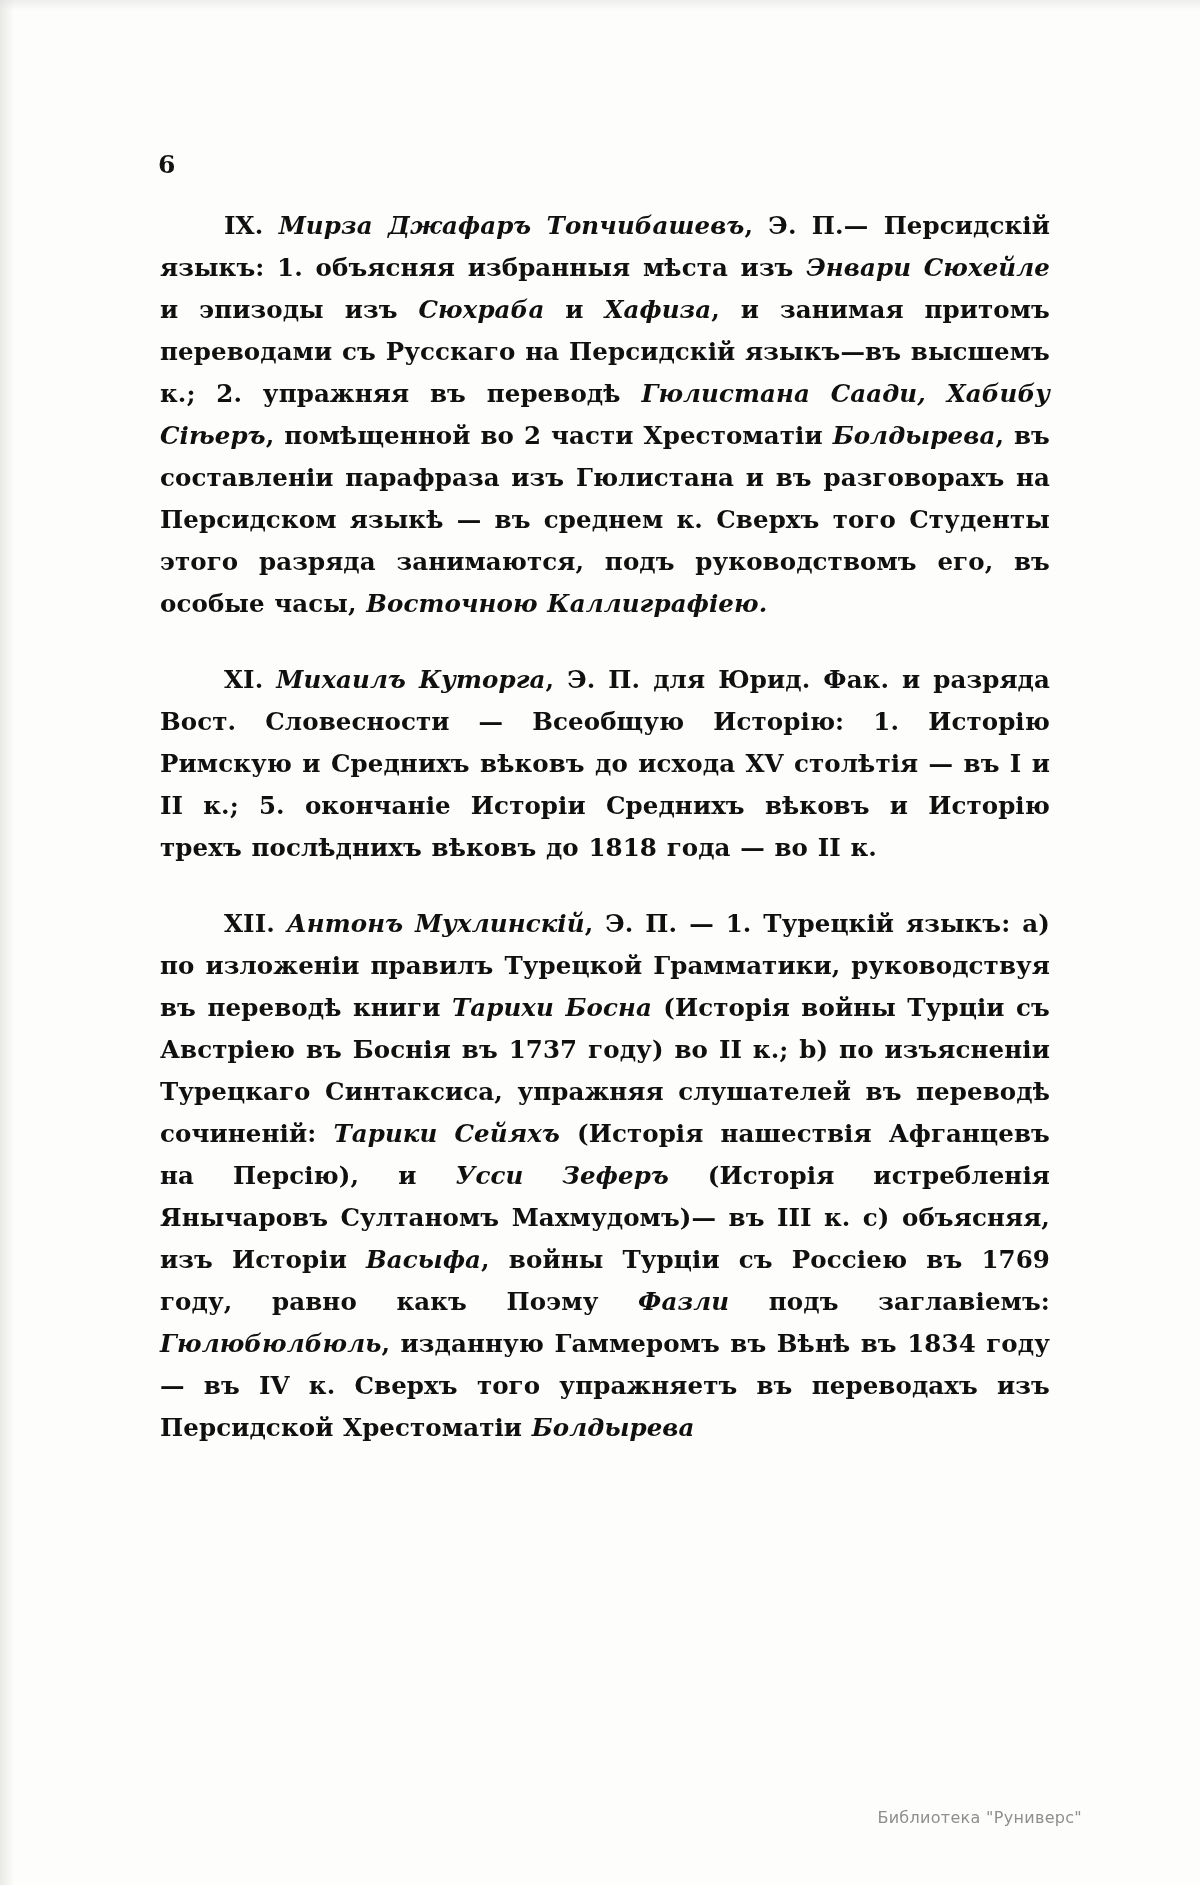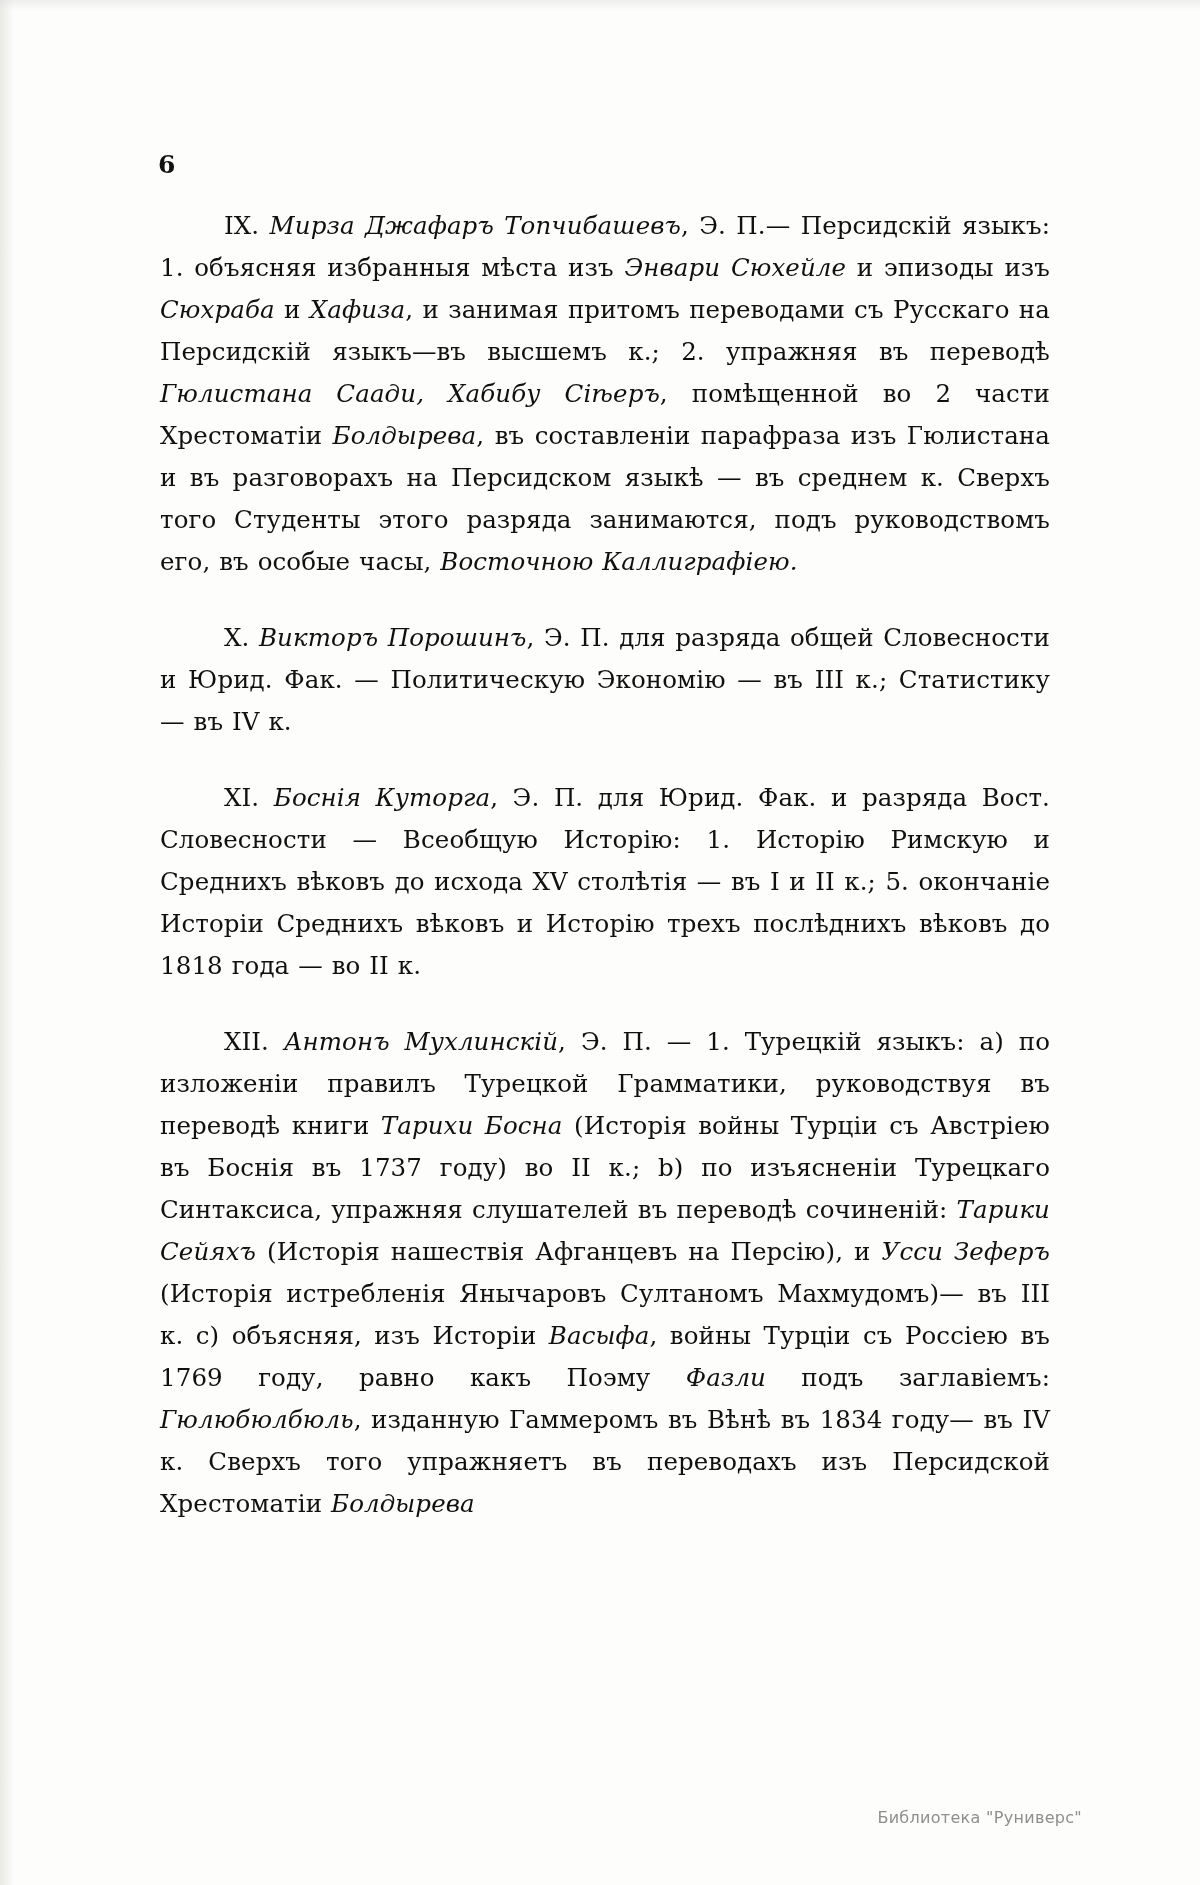--- a/index.html
+++ b/index.html
@@ -33,21 +33,21 @@
   }
   .text-column {
     position: absolute;
     left: 160px;
     top: 205px;
     width: 890px;
   }
   .para {
     margin: 0 0 34px 0;
     font-family: "DejaVu Serif", serif;
-    font-weight: normal;
+    font-weight: bold;
     font-size: 24.5px;
     line-height: 42px;
     text-align: justify;
     color: #101010;
     letter-spacing: 0.1px;
     word-spacing: 1px;
   }
   .para.indent {
     text-indent: 64px;
   }
@@ -85,20 +85,19 @@
 
 <div class="page">
 
   <div class="edge-shadow-left"></div>
   <div class="edge-shadow-top"></div>
 
   <div class="page-number">6</div>
 
   <div class="text-column">
     <p class="para indent"><span>IX. </span><span class="it">Мирза Джафаръ Топчибашевъ</span><span>, Э. П.— Персидскій языкъ: 1. объясняя избранныя мѣста изъ </span><span class="it">Энвари Сюхейле</span><span> и эпизоды изъ </span><span class="it">Сюхраба</span><span> и </span><span class="it">Хафиза</span><span>, и занимая притомъ переводами съ Русскаго на Персидскій языкъ—въ высшемъ к.; 2. упражняя въ переводѣ </span><span class="it">Гюлистана Саади, Хабибу Сіѣеръ</span><span>, помѣщенной во 2 части Хрестоматіи </span><span class="it">Болдырева</span><span>, въ составленіи парафраза изъ Гюлистана и въ разговорахъ на Персидском языкѣ — въ среднем к. Сверхъ того Студенты этого разряда занимаются, подъ руководствомъ его, въ особые часы, </span><span class="it">Восточною Каллиграфіею.</span></p>
-    <p class="para indent"><span>X. </span><span class="it">Викторъ Порошинъ</span><span>, Э. П. для разряда общей Словесности и Юрид. Фак. — Политическую Экономію — въ III к.; Статистику — въ IV к.</span></p>
-    <p class="para indent"><span>XI. </span><span class="it">Боснія Куторга</span><span>, Э. П. для Юрид. Фак. и разряда Вост. Словесности — Всеобщую Исторію: 1. Исторію Римскую и Среднихъ вѣковъ до исхода XV столѣтія — въ I и II к.; 5. окончаніе Исторіи Среднихъ вѣковъ и Исторію трехъ послѣднихъ вѣковъ до 1818 года — во II к.</span></p>
+    <p class="para indent"><span>XI. </span><span class="it">Михаилъ Куторга</span><span>, Э. П. для Юрид. Фак. и разряда Вост. Словесности — Всеобщую Исторію: 1. Исторію Римскую и Среднихъ вѣковъ до исхода XV столѣтія — въ I и II к.; 5. окончаніе Исторіи Среднихъ вѣковъ и Исторію трехъ послѣднихъ вѣковъ до 1818 года — во II к.</span></p>
     <p class="para indent"><span>XII. </span><span class="it">Антонъ Мухлинскій</span><span>, Э. П. — 1. Турецкій языкъ: a) по изложеніи правилъ Турецкой Грамматики, руководствуя въ переводѣ книги </span><span class="it">Тарихи Босна</span><span> (Исторія войны Турціи съ Австріею въ Боснія въ 1737 году) во II к.; b) по изъясненіи Турецкаго Синтаксиса, упражняя слушателей въ переводѣ сочиненій: </span><span class="it">Тарики Сейяхъ</span><span> (Исторія нашествія Афганцевъ на Персію), и </span><span class="it">Усси Зеферъ</span><span> (Исторія истребленія Янычаровъ Султаномъ Махмудомъ)— въ III к. с) объясняя, изъ Исторіи </span><span class="it">Васыфа</span><span>, войны Турціи съ Россіею въ 1769 году, равно какъ Поэму </span><span class="it">Фазли</span><span> подъ заглавіемъ: </span><span class="it">Гюлюбюлбюль</span><span>, изданную Гаммеромъ въ Вѣнѣ въ 1834 году— въ IV к. Сверхъ того упражняетъ въ переводахъ изъ Персидской Хрестоматіи </span><span class="it">Болдырева</span></p>
   </div>
 
   <div class="footer-credit">Библиотека "Руниверс"</div>
 
 </div>
 
 </body></html>

